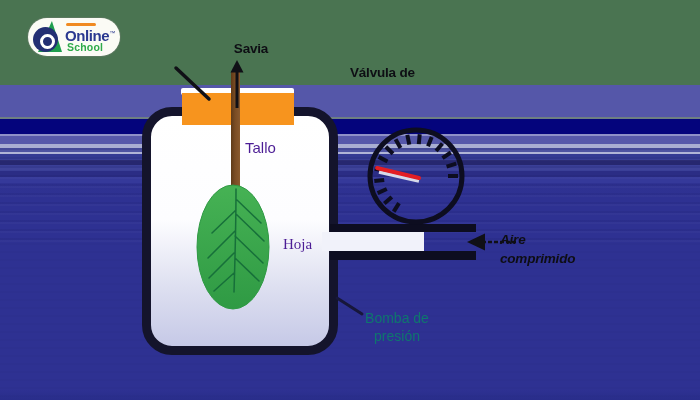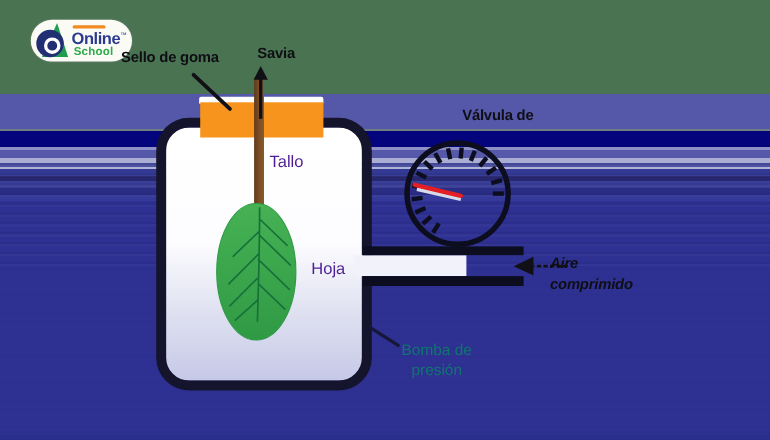--- a/index.html
+++ b/index.html
@@ -56,24 +56,24 @@
   .seal{position:absolute;left:182px;top:93px;width:112px;height:32px;background:#f7941e;}
 
   svg.overlay{position:absolute;left:0;top:0;width:700px;height:400px;}
 
   
   .lbl{position:absolute;color:#0e0e14;}
   .lbl.bold{font-weight:700;font-size:13.5px;letter-spacing:-.2px;}
   .lbl.plain{font-weight:400;font-size:15px;color:#4c1d95;}
   .lbl-sello{left:110px;top:44px;width:110px;}
   .lbl-savia{left:216px;top:41px;width:46px;text-align:center;margin-left:12px;}
-  .lbl-valvula{left:350px;top:97px;width:135px;text-align:right;line-height:15.5px;}
+  .lbl-valvula{left:350px;top:65px;width:135px;text-align:left;line-height:15.5px;}
   .lbl-aire{left:500px;top:230px;width:96px;line-height:19px;font-style:italic;}
   .lbl-tallo{left:245px;top:139px;}
-  .lbl-hoja{left:283px;top:236px;}
+  .lbl-hoja{left:283px;top:236px;font-family:Liberation Serif, serif;}
   .lbl-bomba{left:352px;top:309px;width:90px;text-align:center;line-height:18px;
     font-size:14px;color:#0f766e;font-weight:400;}
 </style>
 </head>
 <body>
 
 <div class="stage">
   <div class="bg"></div>
   <div class="bg-stripes"></div>
   <div class="bg-stripes2"></div>
@@ -149,21 +149,20 @@
       <line x1="419" y1="181" x2="379" y2="172" stroke="#d7dae9" stroke-width="3.5"></line>
       <line x1="419" y1="178" x2="377" y2="168" stroke="#e31e24" stroke-width="4" stroke-linecap="round"></line>
     </g>
 
     <g>
       <line x1="516" y1="242" x2="485" y2="242" stroke="#101016" stroke-width="2.5" stroke-dasharray="4 2"></line>
       <polygon points="467,242 485,233.5 485,250.5" fill="#101016"></polygon>
     </g>
   </svg>
 
-  <div class="lbl bold lbl-sello">Sello de goma</div>
   <div class="lbl bold lbl-savia">Savia</div>
   <div class="lbl bold lbl-valvula">
     <div>Válvula de</div>
   </div>
   <div class="lbl plain lbl-tallo">Tallo</div>
   <div class="lbl plain lbl-hoja">Hoja</div>
   <div class="lbl bold lbl-aire">
     <div>Aire</div>
     <div>comprimido</div>
   </div>

